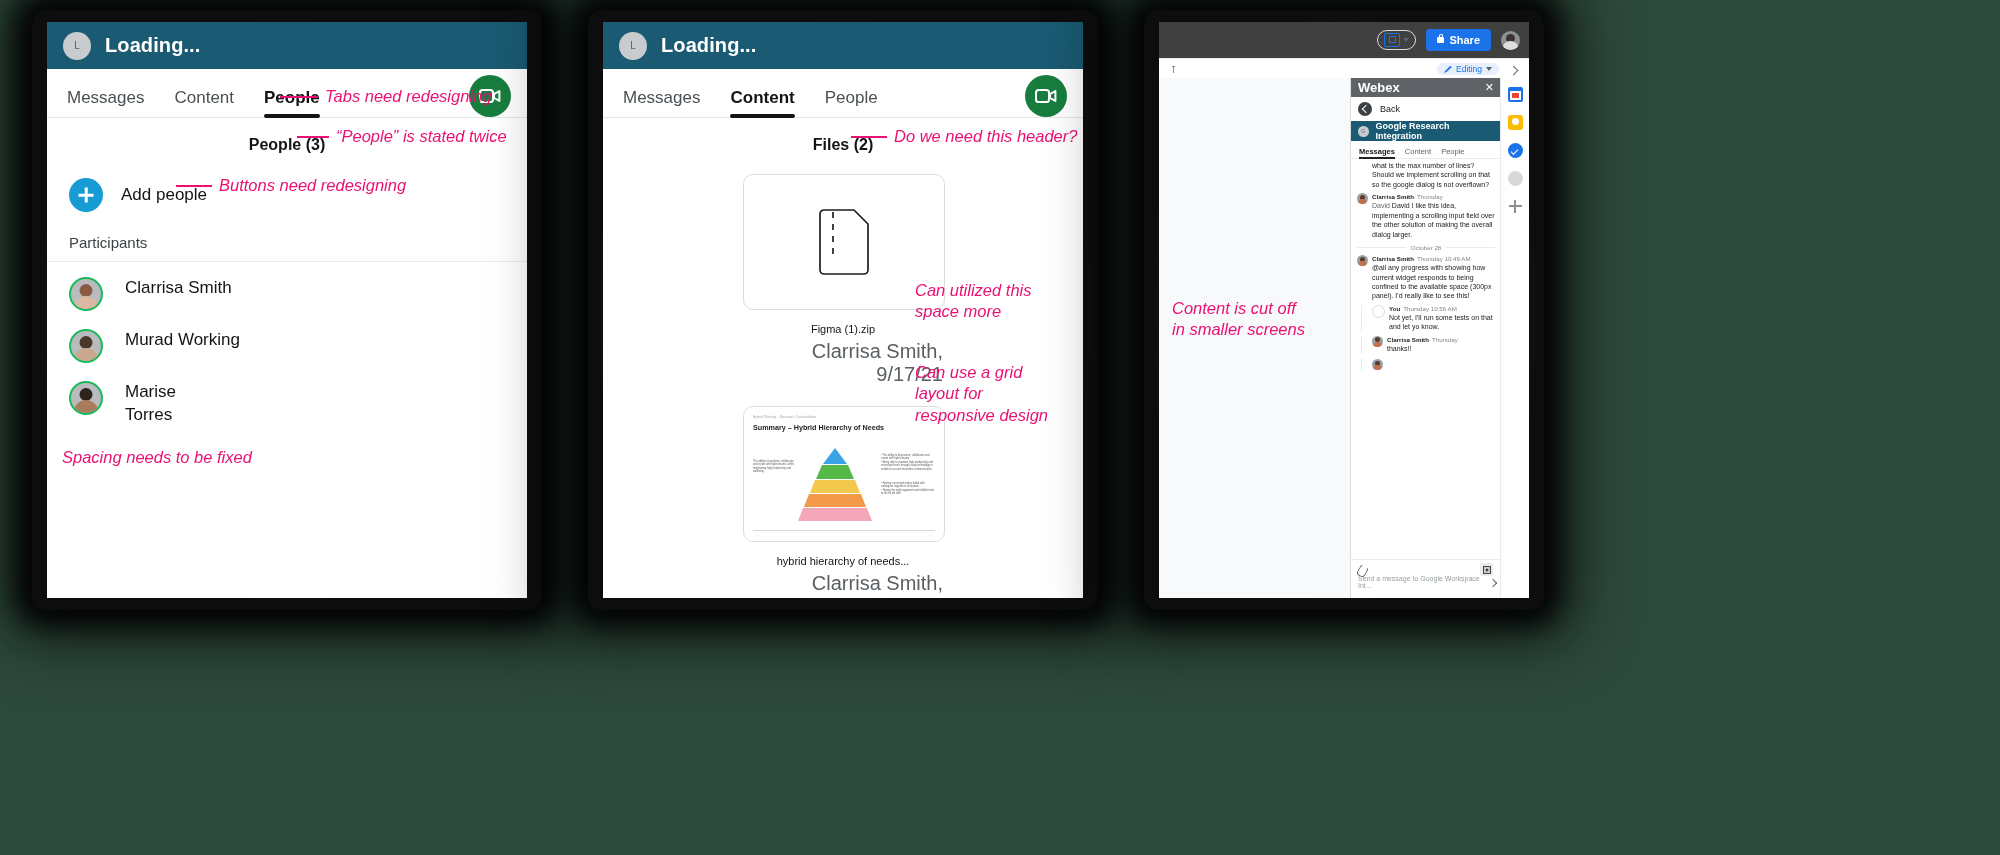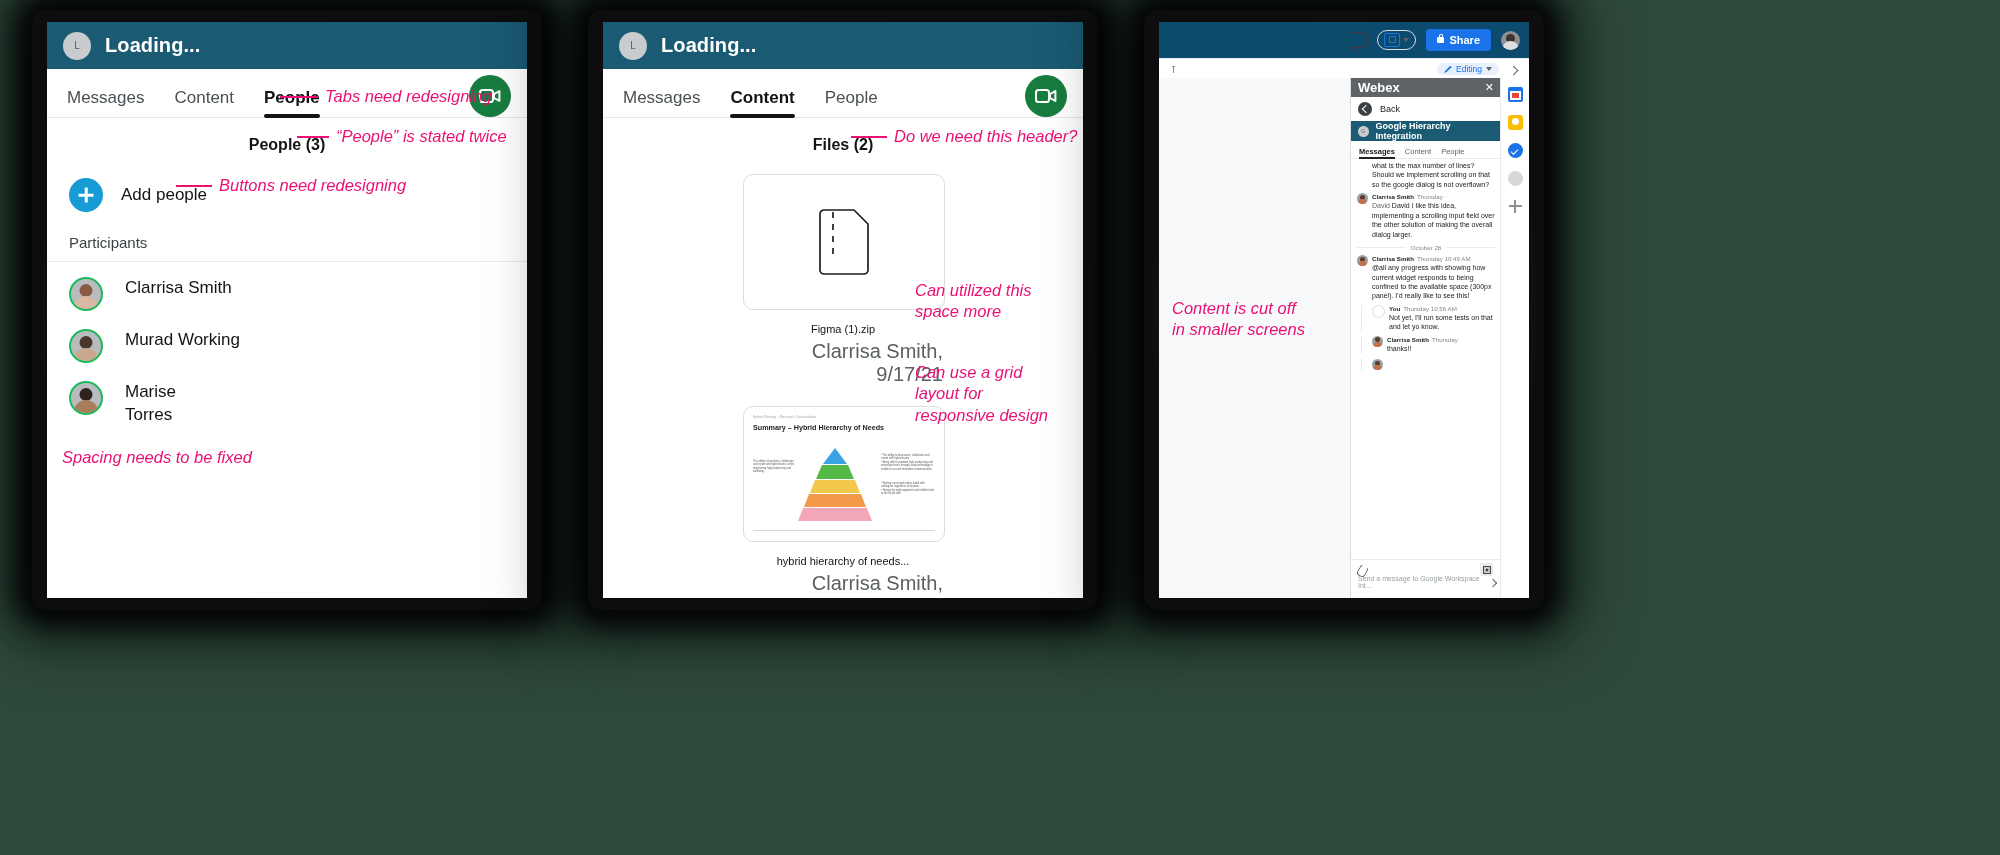--- a/index.html
+++ b/index.html
@@ -75,21 +75,21 @@
   
   .slide{width:198px;height:133px;background:#fff;padding:7px 8px;box-sizing:border-box;font-size:4px;position:relative;}
   .slide .kicker{font-size:3px;color:#9aa0a3;letter-spacing:.2px;}
   .slide .stitle{font-size:7.2px;font-weight:bold;color:#1b1f22;margin-top:4px;}
   .pyr{position:absolute;left:52px;top:40px;width:76px;height:74px;}
   .blurb{position:absolute;font-size:2.6px;color:#54595c;line-height:1.35;}
   .slide .ln{position:absolute;height:1px;background:#d6d9da;}
 
   
   .gdoc{position:absolute;inset:0;background:#fff;}
-  .gtop{height:36px;background:#0c4a6e;display:flex;align-items:center;justify-content:flex-end;gap:10px;padding-right:9px;}
+  .gtop{height:36px;background:#404040;display:flex;align-items:center;justify-content:flex-end;gap:10px;padding-right:9px;}
   .gcomment{width:18px;height:14px;border:1.8px solid #3c4043;border-radius:2px;position:relative;}
   .gcomment::after{content:"";position:absolute;left:3px;bottom:-5px;width:0;height:0;
      border-left:4px solid transparent;border-top:5px solid #3c4043;}
   .meetpill{display:flex;align-items:center;gap:3px;border:1px solid #dadce0;border-radius:14px;padding:2px 6px;}
   .mcam{width:14px;height:12px;border:1.6px solid #1a73e8;border-radius:2px;position:relative;}
   .mcam::after{content:"";position:absolute;left:3.5px;top:2.4px;width:5px;height:5px;
      border:1.4px solid #1a73e8;border-radius:1px;}
   .caret{width:0;height:0;border-left:3.5px solid transparent;border-right:3.5px solid transparent;border-top:4.5px solid #5f6368;}
   .sharebtn{background:#1a73e8;color:#fff;border-radius:4px;font-size:11px;font-weight:bold;
     padding:5px 11px;display:flex;align-items:center;gap:5px;}
@@ -342,21 +342,21 @@
 
             <div class="wxback">
               <span class="backcirc">
                   <i class="backchev"></i>
                 </span>
               <span class="backlbl">Back</span>
             </div>
 
             <div class="wxspace">
               <span class="wxsp-av">G</span>
-              <span class="wxsp-name">Google Hierarchy Integration</span>
+              <span class="wxsp-name">Google Research Integration</span>
             </div>
 
             <div class="wxtabs">
               <span class="wxtab active">Messages</span>
               <span class="wxtab">Content</span>
               <span class="wxtab">People</span>
             </div>
 
             <div class="wxmsgs">
 

